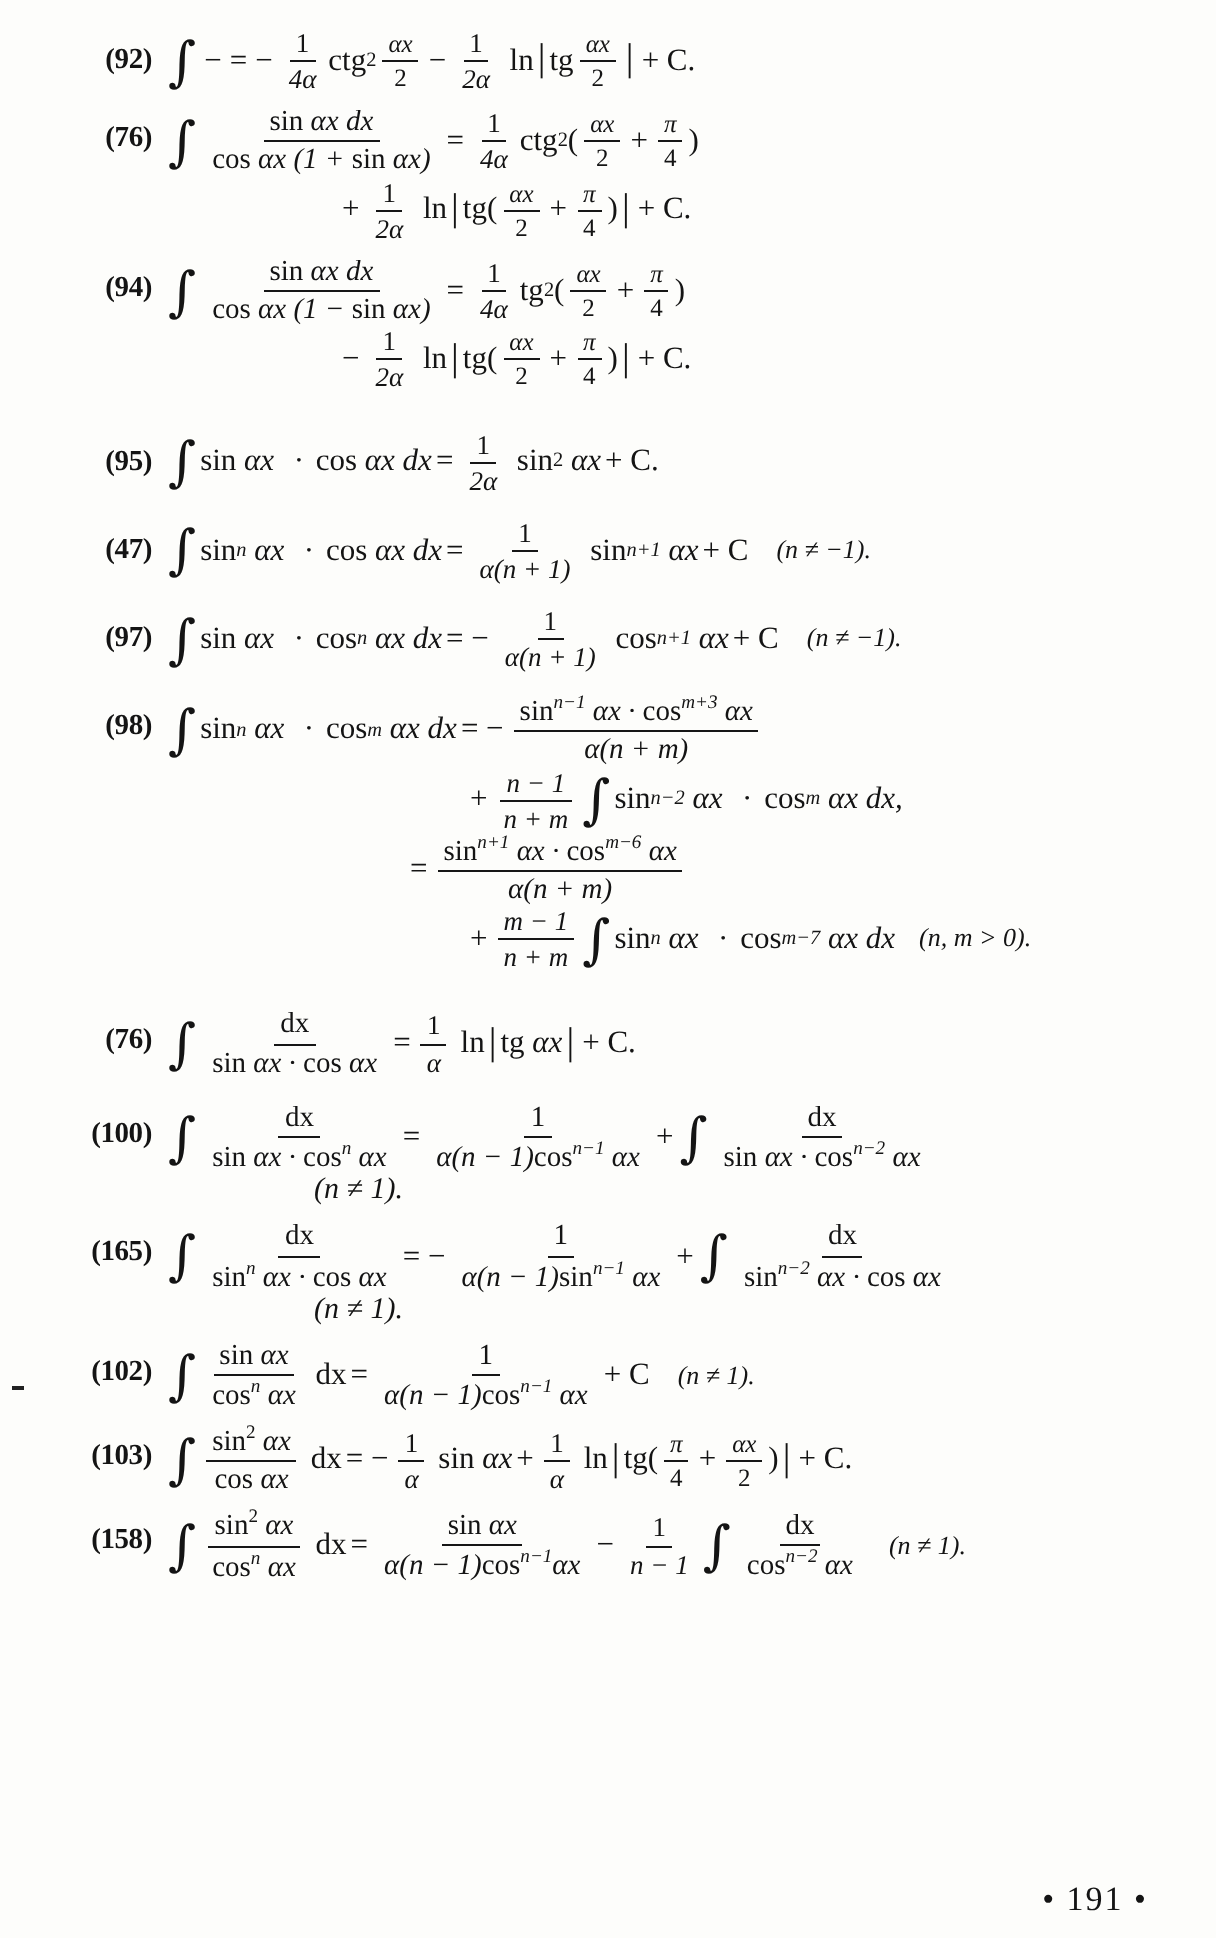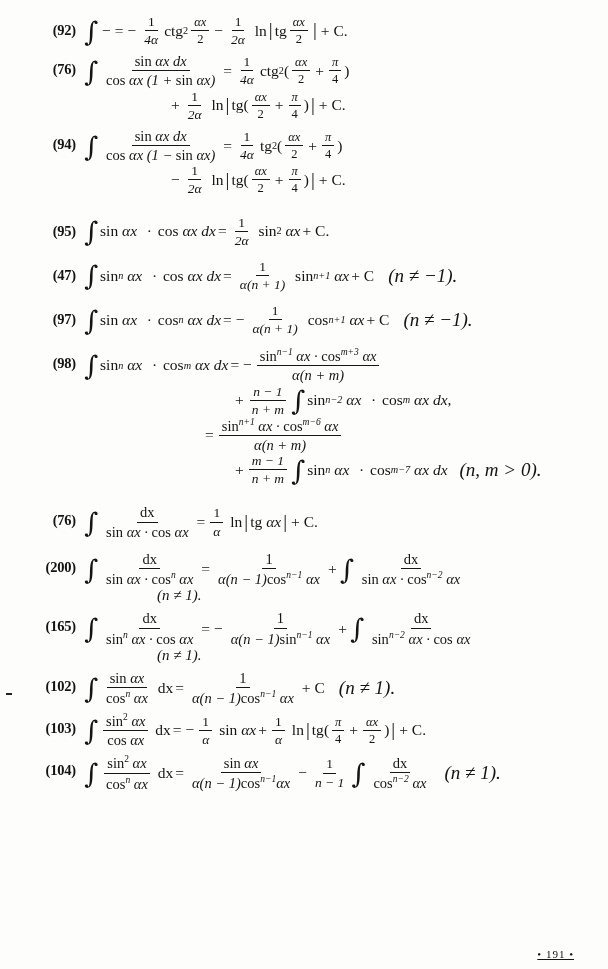--- a/index.html
+++ b/index.html
@@ -111,33 +111,32 @@
   .cont3 {
     padding-left: 120px;
   }
   .cond {
     font-style: italic;
     padding-left: 74px;
     font-size: 15px;
   }
   .note {
     padding-left: 12px;
-    font-size: 19px;
+    font-size: 13px;
   }
   .spacer-lg { height: 17px; }
   .spacer-md { height: 10px; }
   .spacer-sm { height: 5px; }
   .pagenum {
     position: absolute;
     bottom: 9px;
     right: 34px;
-    font-size: 11px;
+    font-size: 17px;
     font-family: "Liberation Serif", serif;
     letter-spacing: 1px;
-    text-decoration: underline;
   }
   .tick {
     position: absolute;
     left: 6px;
     top: 693px;
     width: 6px;
     height: 1.5px;
     background: #222;
   }
   .grp { margin-bottom: 1px; }
@@ -419,21 +418,21 @@
               <span class="den">α</span>
             </span>
           <span class="up">&nbsp;ln</span><span class="vbar">|</span><span class="up">tg</span>&nbsp;αx<span class="vbar">|</span><span class="op">+ C.</span>
         </span>
       </div>
     </div>
 
     <div class="spacer-md"></div>
 
     <div class="frow grp">
-      <div class="fnum">(200)</div>
+      <div class="fnum">(100)</div>
       <div class="fbody">
         <span class="math">
           <span class="intg">∫</span>
           <span class="frac big">
             <span class="num up">dx</span>
             <span class="den"><span class="up">sin</span>&nbsp;αx · <span class="up">cos</span><sup class="ex">n</sup>&nbsp;αx</span>
           </span>
           <span class="op">=</span>
           <span class="frac big">
             <span class="num up">1</span>
@@ -535,21 +534,21 @@
               <span class="den up">2</span>
             </span>
           <span class="paren">)</span><span class="vbar">|</span><span class="op">+ C.</span>
         </span>
       </div>
     </div>
 
     <div class="spacer-sm"></div>
 
     <div class="frow grp">
-      <div class="fnum">(104)</div>
+      <div class="fnum">(158)</div>
       <div class="fbody">
         <span class="math">
           <span class="intg">∫</span>
           <span class="frac big">
             <span class="num"><span class="up">sin</span><sup class="exu">2</sup>&nbsp;αx</span>
             <span class="den"><span class="up">cos</span><sup class="ex">n</sup>&nbsp;αx</span>
           </span>
           <span class="up">&nbsp;dx</span>
           <span class="op">=</span>
           <span class="frac big">

